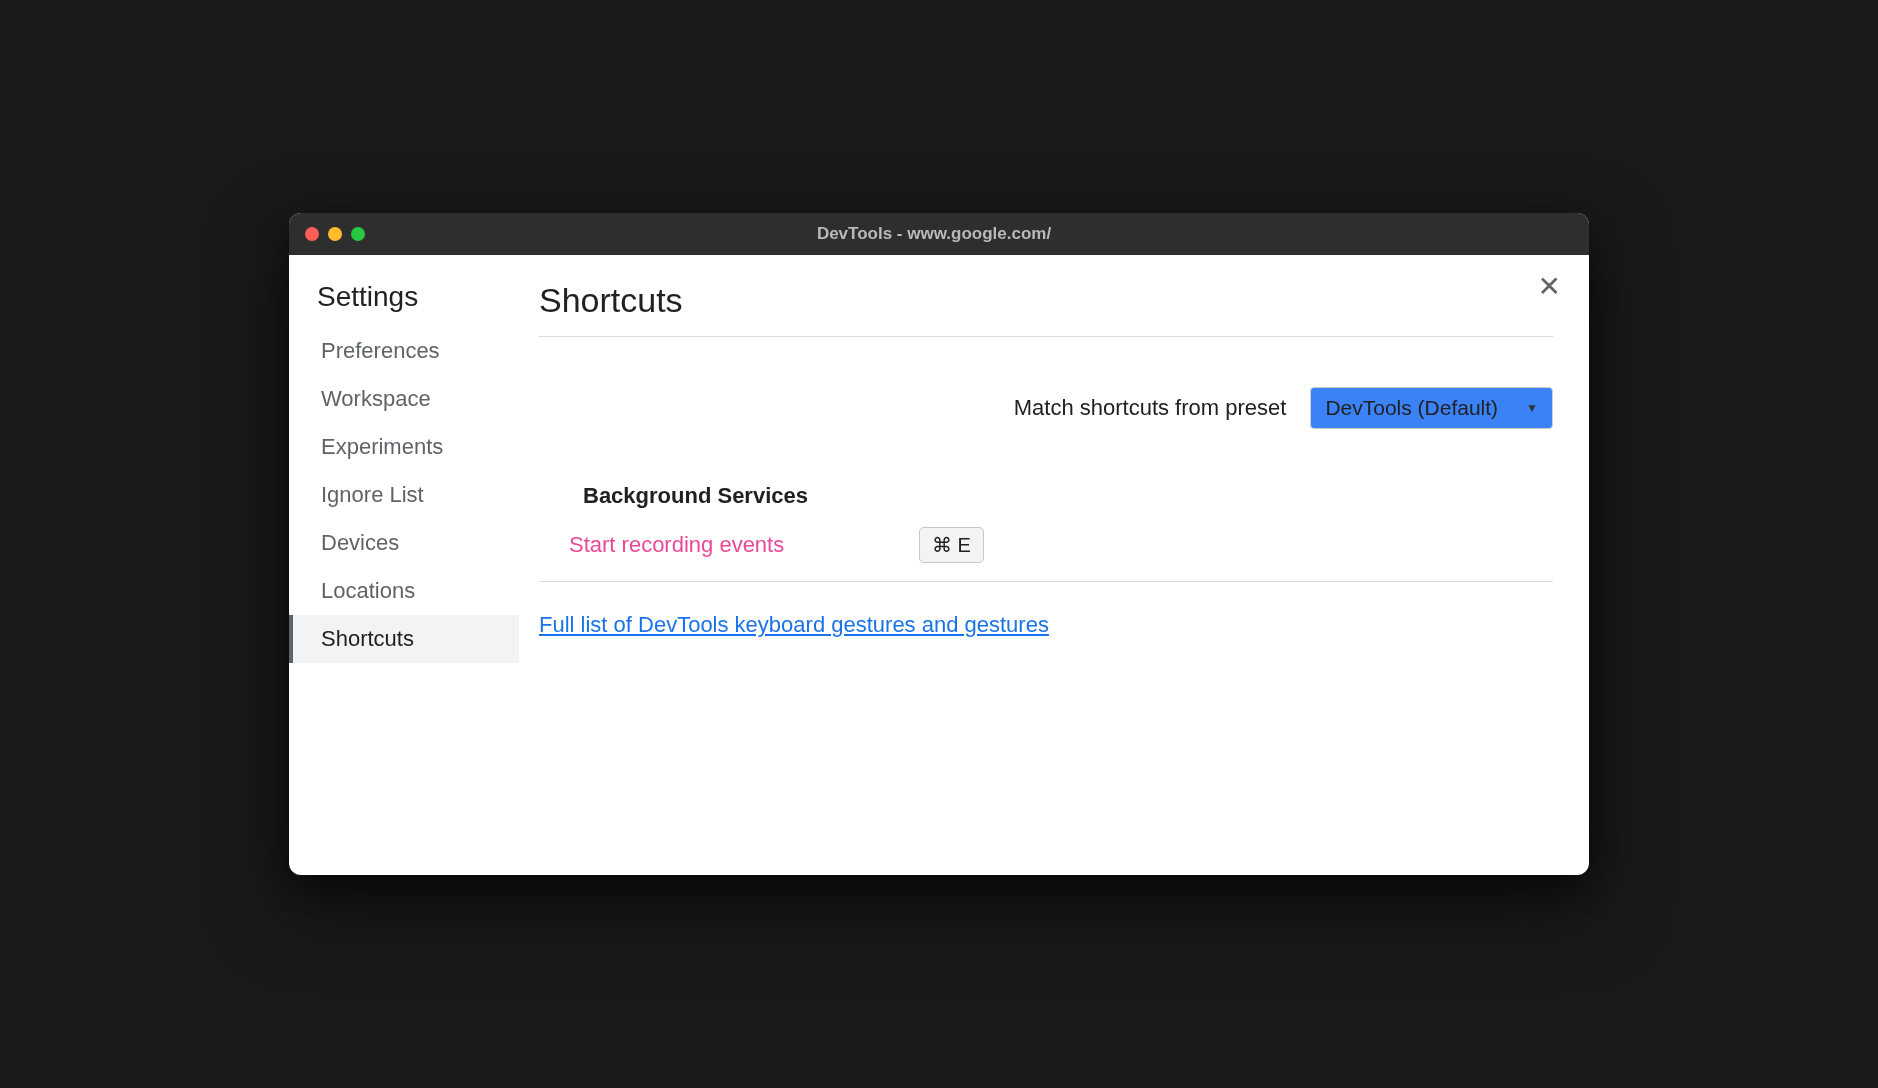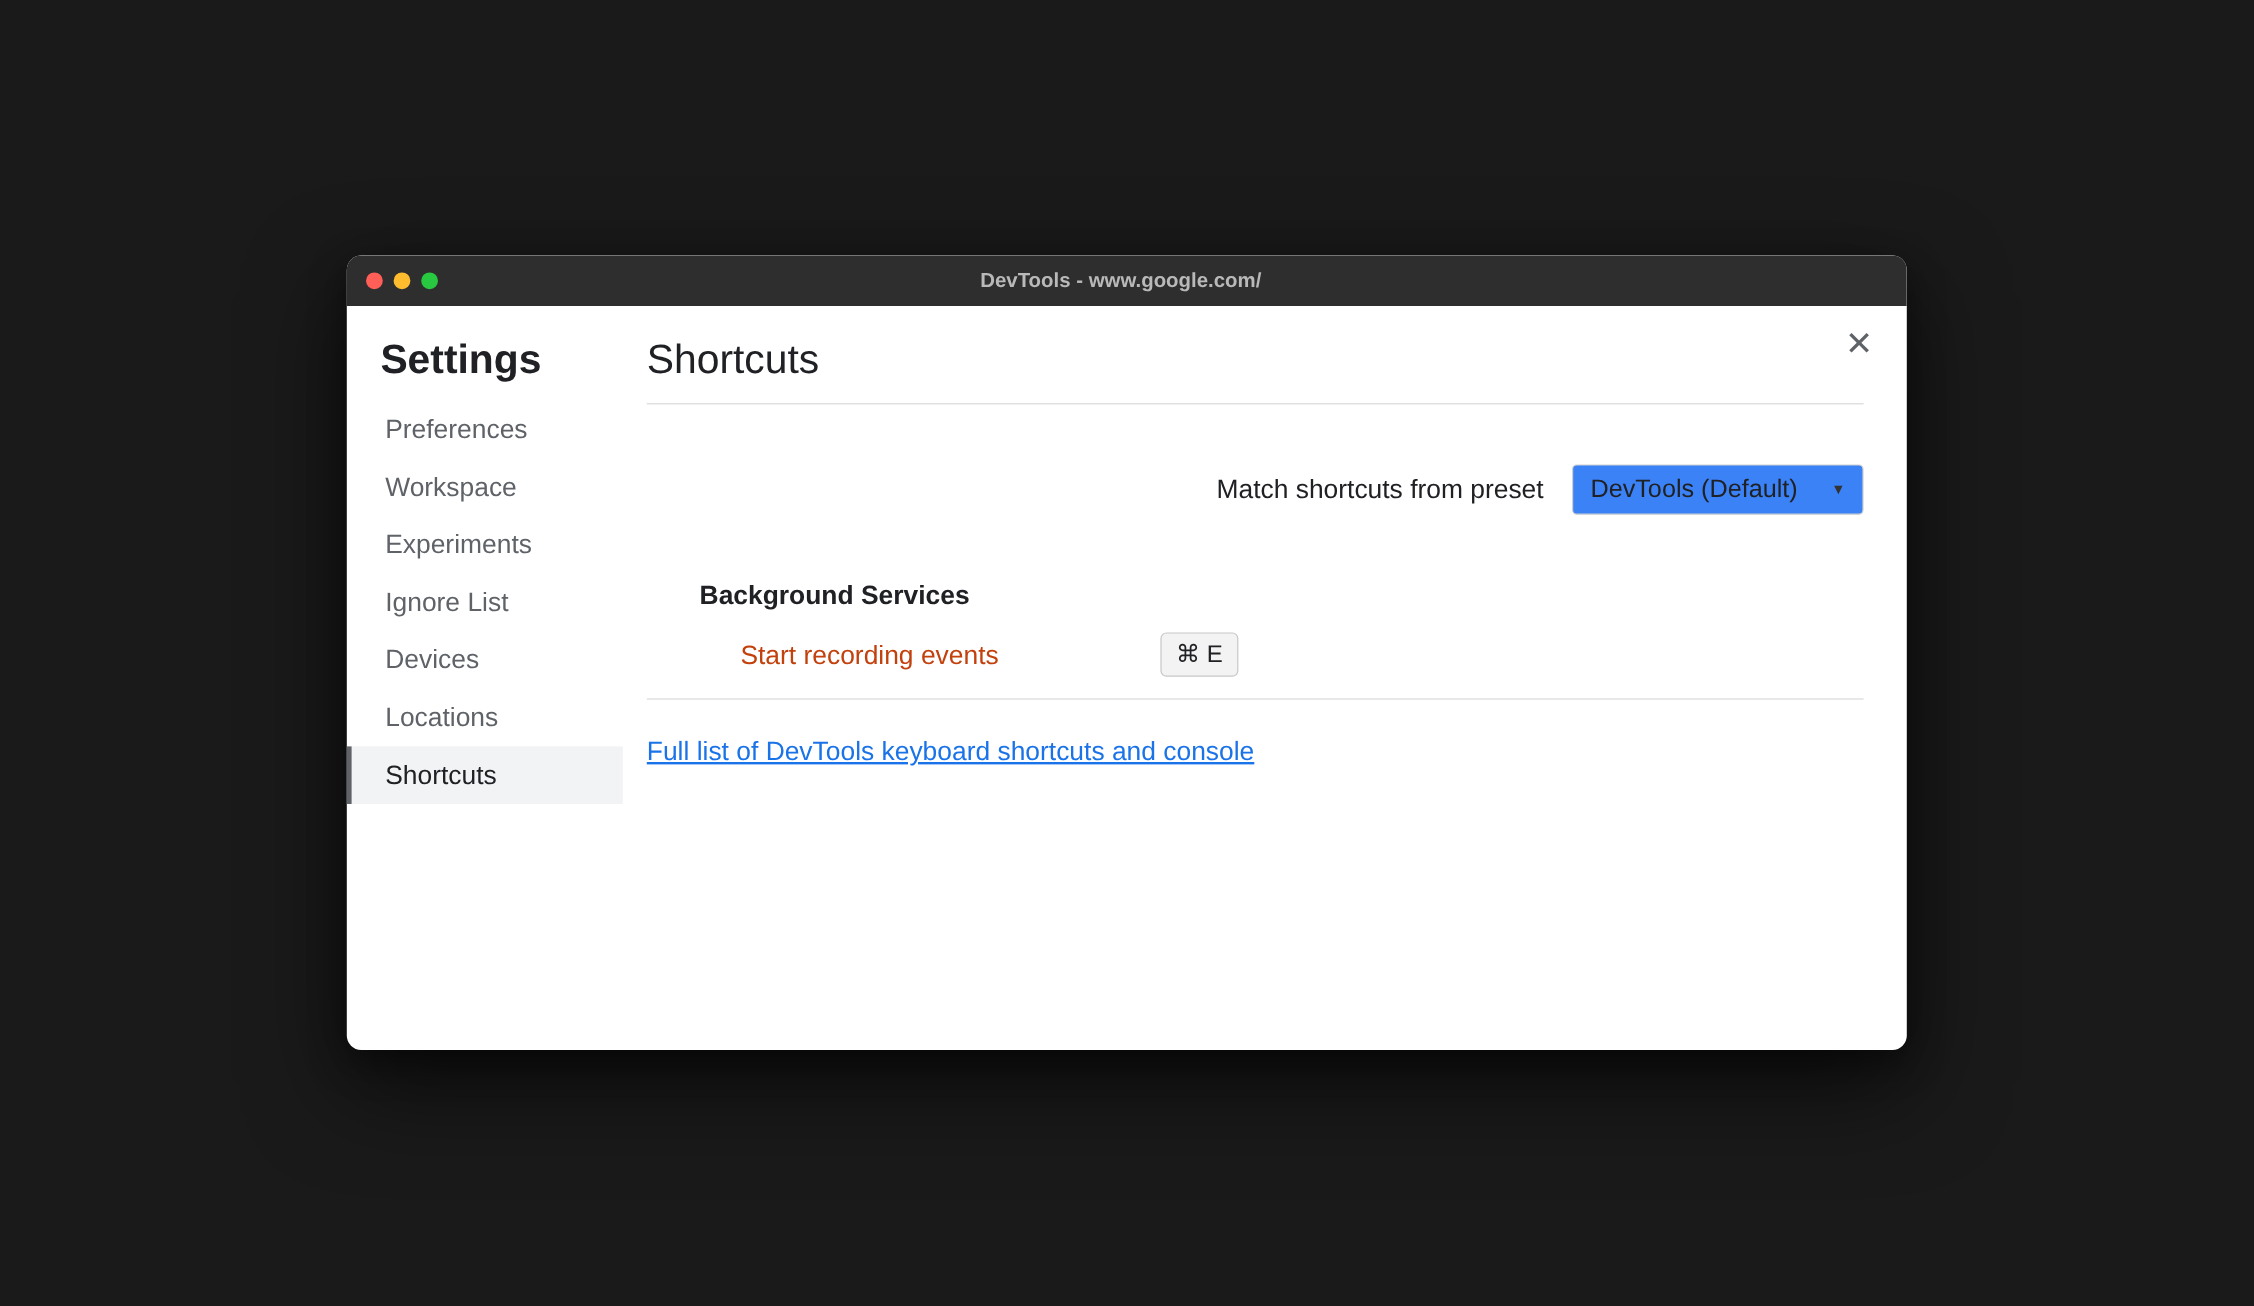--- a/index.html
+++ b/index.html
@@ -63,22 +63,22 @@
       cursor: pointer;
       font-weight: 400;
       line-height: 1;
     }
     .sidebar {
       width: 230px;
       flex-shrink: 0;
       padding-top: 26px;
     }
     .sidebar-title {
-      font-size: 34px;
-      font-weight: 700;
+      font-size: 28px;
+      font-weight: 400;
       color: #202124;
       padding: 0 0 14px 28px;
     }
     .sidebar-item {
       font-size: 22px;
       color: #5f6368;
       padding: 11px 0 11px 28px;
       cursor: pointer;
       border-left: 4px solid transparent;
     }
@@ -137,23 +137,22 @@
       margin-bottom: 14px;
       margin-left: 44px;
     }
     .shortcut-row {
       display: flex;
       align-items: center;
       padding: 4px 0 4px 30px;
     }
     .shortcut-label {
       font-size: 22px;
-      color: #c2410c;
+      color: #ec4899;
       width: 350px;
-      margin-left: 48px;
     }
     .keys {
       display: flex;
       flex-direction: column;
       gap: 12px;
     }
     .key {
       display: inline-flex;
       align-items: center;
       gap: 6px;
@@ -231,17 +230,17 @@
         <div class="shortcut-row">
           <div class="shortcut-label">Start recording events</div>
           <div class="keys">
             <div class="key">⌘ E</div>
           </div>
         </div>
       </div>
 
 
       <div class="footer-row">
-        <a class="footer-link">Full list of DevTools keyboard shortcuts and console</a>
+        <a class="footer-link">Full list of DevTools keyboard gestures and gestures</a>
       </div>
     </div>
   </div>
 </div>
 
 </body></html>

